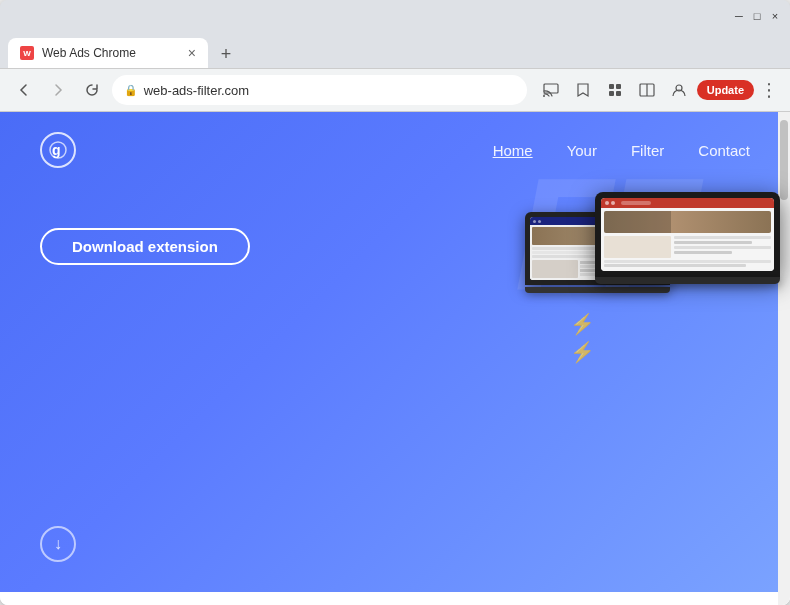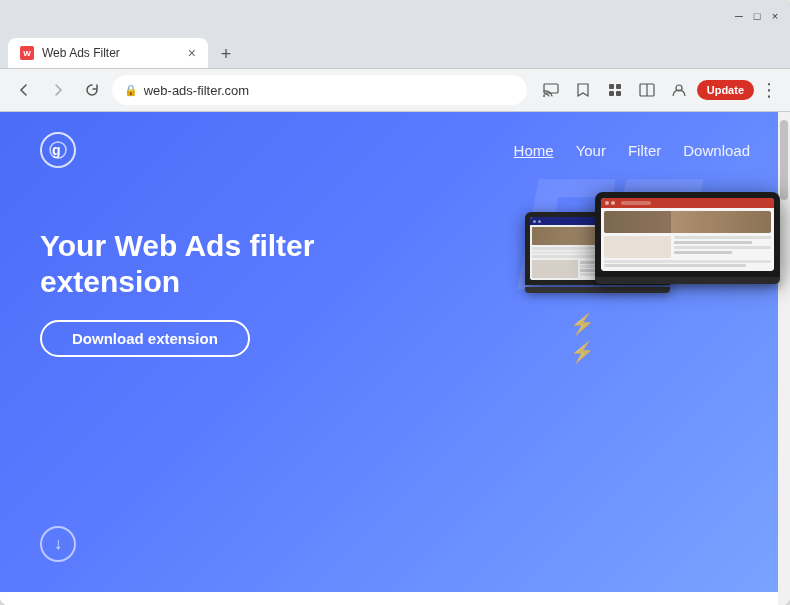--- a/index.html
+++ b/index.html
@@ -43,21 +43,21 @@
       position: absolute;
       top: 0; left: 0; right: 0; bottom: 0;
       background: transparent;
       pointer-events: none;
     }
 
     
     .site-nav { display: flex; align-items: center; justify-content: space-between; padding: 20px 40px; position: relative; z-index: 2; }
     .site-logo { display: flex; align-items: center; }
     .logo-icon { width: 36px; height: 36px; border: 2px solid rgba(255,255,255,0.8); border-radius: 50%; display: flex; align-items: center; justify-content: center; color: white; font-size: 16px; font-weight: bold; }
-    .site-menu { display: flex; gap: 22px; align-items: center; }
+    .site-menu { display: flex; gap: 34px; align-items: center; }
     .site-menu a { color: rgba(255,255,255,0.9); text-decoration: none; font-size: 15px; font-weight: 500; cursor: pointer; }
     .site-menu a.active { text-decoration: underline; }
 
     
     .hero-content { padding: 40px 40px 0 40px; position: relative; z-index: 2; max-width: 420px; }
     .hero-title { font-size: 30px; font-weight: 800; color: white; line-height: 1.2; margin-bottom: 20px; }
     .hero-desc { font-size: 14px; color: rgba(255,255,255,0.9); line-height: 1.6; margin-bottom: 30px; max-width: 360px; }
     .download-btn {
       display: inline-block;
       border: 2px solid white;
@@ -155,21 +155,21 @@
   </div>
 
   <div class="tab-bar">
     <div class="tab">
       <div class="tab-favicon">
         <svg width="10" height="10" viewBox="0 0 10 10">
             <rect width="10" height="10" fill="#e44" rx="1"></rect>
             <text x="5" y="8" text-anchor="middle" fill="white" font-size="8" font-weight="bold">W</text>
           </svg>
       </div>
-      <span>Web Ads Filter</span>
+      <span>Web Ads Chrome</span>
       <span class="tab-close">×</span>
     </div>
     <div class="tab-new">+</div>
   </div>
 
   <div class="nav-bar">
     <div class="nav-btn">
       <svg width="16" height="16" viewBox="0 0 16 16">
           <path d="M10 3L5 8l5 5" stroke="#555" stroke-width="1.5" fill="none" stroke-linecap="round"></path>
         </svg>
@@ -241,26 +241,25 @@
               <svg width="20" height="20" viewBox="0 0 20 20">
                 <text x="4" y="15" font-size="14" fill="white" font-weight="bold">g</text>
                 <circle cx="10" cy="10" r="8" stroke="rgba(255,255,255,0.7)" stroke-width="1.5" fill="none"></circle>
               </svg>
             </div>
           </div>
           <div class="site-menu">
             <a class="active">Home</a>
             <a>Your</a>
             <a>Filter</a>
-            <a>Download</a>
+            <a>Contact</a>
           </div>
         </div>
 
         <div class="hero-content">
-          <h1 class="hero-title">Your Web Ads filter extension</h1>
           <button class="download-btn">Download extension</button>
         </div>
 
         <div class="devices-container">
 
           <div class="laptop-back" style="position: absolute; right: 120px; top: 30px; width: 145px;">
             <div class="laptop-body" style="background: #222; border-radius: 6px 6px 0 0; padding: 5px; box-shadow: 0 4px 15px rgba(0,0,0,0.5);">
               <div class="laptop-screen" style="border-radius: 3px; overflow: hidden; background: #fff;">
 
                 <div style="height: 8px; background: #1a237e; display: flex; align-items: center; padding: 0 3px; gap: 2px;">

